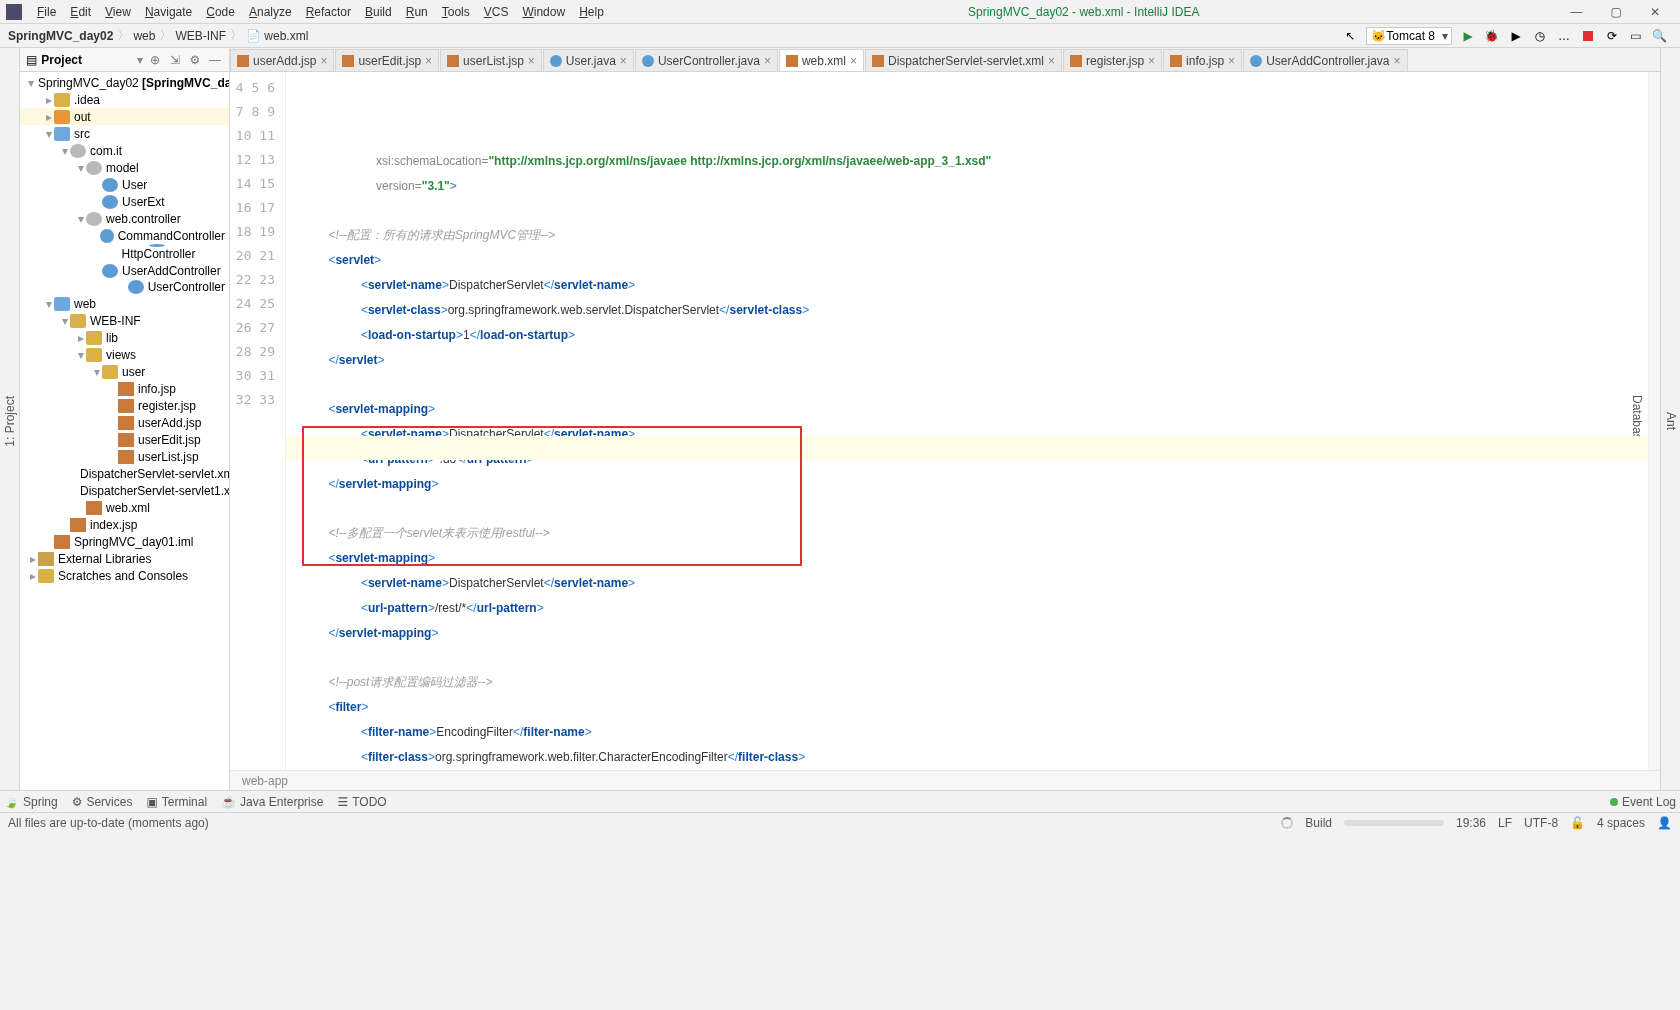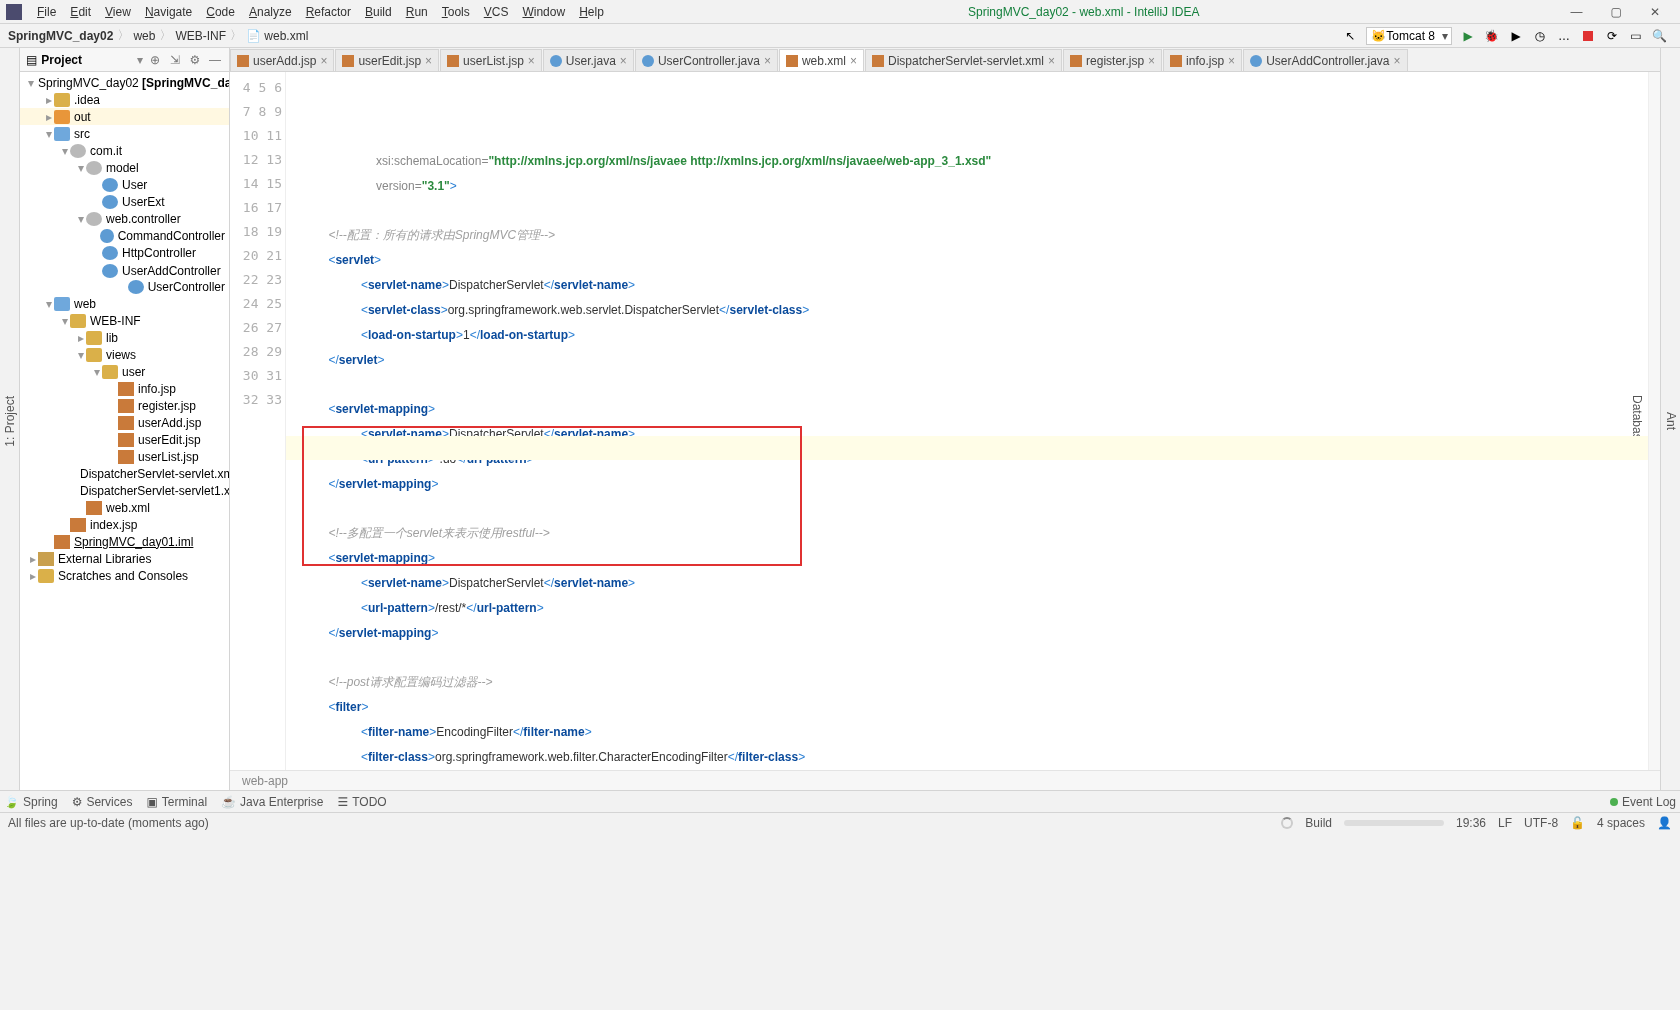--- a/index.html
+++ b/index.html
@@ -43,21 +43,21 @@
 .editor-area{flex:1;display:flex;flex-direction:column;background:#fff;}
 .tabs{height:24px;background:#f2f2f2;border-bottom:1px solid #d4d4d4;display:flex;align-items:flex-end;overflow:hidden;}
 .etab{height:22px;border:1px solid #d4d4d4;border-bottom:none;background:#eaeaea;padding:0 6px;margin-right:1px;display:flex;align-items:center;gap:4px;font-size:11px;color:#444;cursor:pointer;}
 .etab.active{background:#fff;}
 .etab .x{color:#888;cursor:pointer;}
 .etab .fi{width:12px;height:12px;}
 .etab .fi.jsp{background:#c97a3a;}
 .etab .fi.java{background:#5d9bd3;border-radius:50%;}
 .etab .fi.xml{background:#c97a3a;}
 .code-wrap{flex:1;display:flex;overflow:hidden;position:relative;}
-.lnums{width:56px;background:#fff;border-right:1px solid #eee;text-align:right;padding:4px 3px 4px 0;color:#b0b0b0;font-family:Consolas,monospace;font-size:13px;line-height:24px;}
+.lnums{width:56px;background:#fff;border-right:1px solid #eee;text-align:right;padding:4px 10px 4px 0;color:#b0b0b0;font-family:Consolas,monospace;font-size:13px;line-height:24px;}
 .code{flex:1;padding:4px 0 4px 18px;font-family:Consolas,monospace;font-size:13.5px;line-height:24px;color:#333;white-space:pre;overflow:auto;position:relative;}
 .code .cur-line{position:absolute;left:0;right:0;height:24px;background:#fffde7;}
 .t-tag{color:#2a7fd4;}
 .t-attr{color:#888;}
 .t-str{color:#2b8a3e;font-weight:bold;}
 .t-cmt{color:#a0a0a0;font-style:italic;}
 .t-tagname{color:#0a4b9c;font-weight:bold;}
 .redbox{position:absolute;border:2px solid #e03131;pointer-events:none;}
 .crumb-bar{height:20px;background:#f7f7f7;border-top:1px solid #e4e4e4;padding:0 12px;color:#888;display:flex;align-items:center;}
 .right-strip{width:12px;background:#f7f7f7;border-left:1px solid #eee;}
@@ -170,21 +170,21 @@
         <div class="node" style="padding-left: 56px;">
           <span class="arr">▾</span>
           <span class="ico fold pkg"></span>
           <span>web.controller</span>
         </div>
         <div class="node" style="padding-left: 72px;">
           <span class="arr"></span>
           <span class="ico cls"></span>
           <span>CommandController</span>
         </div>
-        <div class="node" style="padding-left: 72px;">
+        <div class="node" style="padding-left: 72px; flex-direction: column;">
           <span class="arr"></span>
           <span class="ico cls"></span>
           <span>HttpController</span>
         </div>
         <div class="node" style="padding-left: 72px; align-items: flex-end;">
           <span class="arr"></span>
           <span class="ico cls"></span>
           <span>UserAddController</span>
         </div>
         <div class="node" style="padding-left: 72px; justify-content: flex-end;">
@@ -255,21 +255,21 @@
         <div class="node" style="padding-left: 56px;">
           <span class="arr"></span>
           <span class="ico xml"></span>
           <span>web.xml</span>
         </div>
         <div class="node" style="padding-left: 40px;">
           <span class="arr"></span>
           <span class="ico jsp"></span>
           <span>index.jsp</span>
         </div>
-        <div class="node" style="padding-left: 24px; text-decoration: underline;">
+        <div class="node" style="padding-left: 24px;">
           <span class="arr"></span>
           <span class="ico xml"></span>
           <span>SpringMVC_day01.iml</span>
         </div>
         <div class="node" style="padding-left: 8px;">
           <span class="arr">▸</span>
           <span class="ico lib"></span>
           <span>External Libraries</span>
         </div>
         <div class="node" style="padding-left: 8px;">

